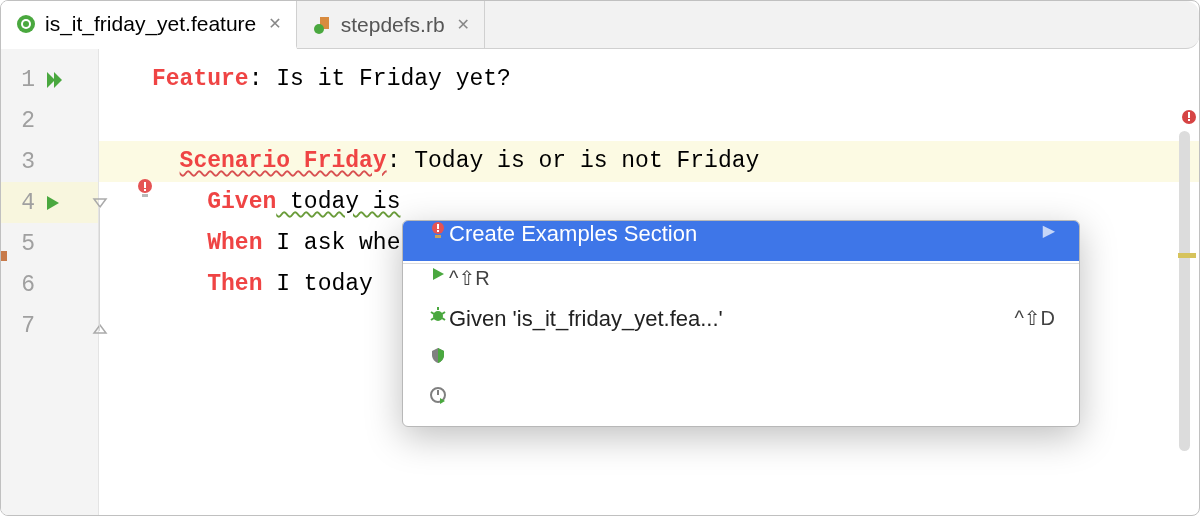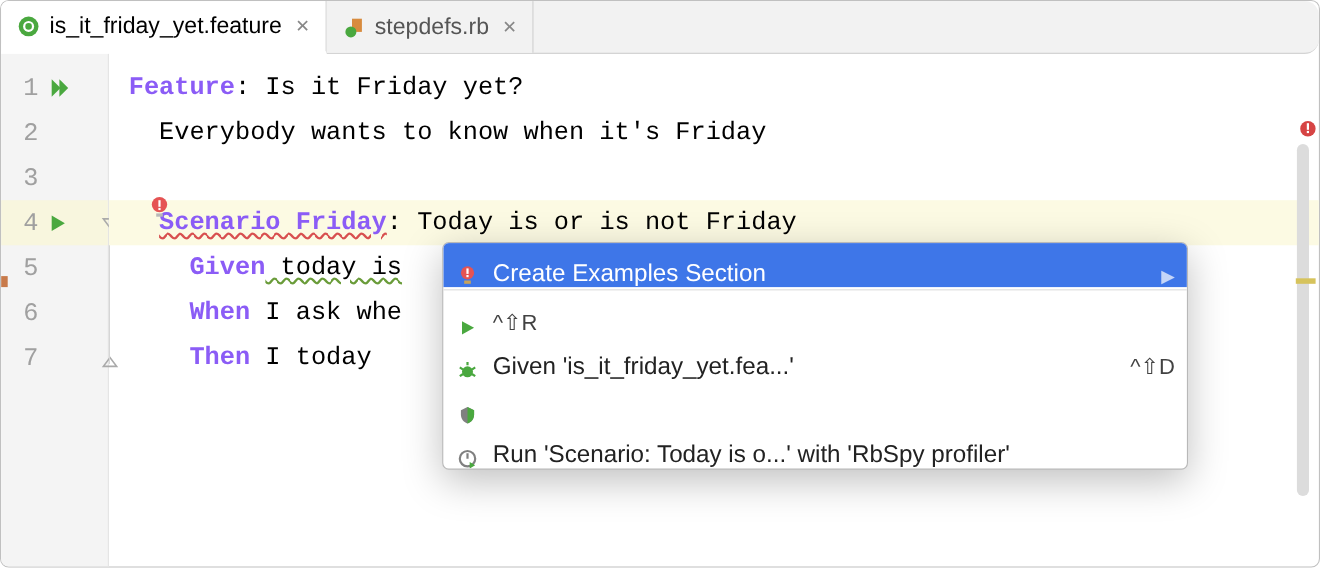--- a/index.html
+++ b/index.html
@@ -68,21 +68,21 @@
     .code {
       flex: 1;
       padding: 10px 0 0 18px;
       font-size: 23px;
       line-height: 41px;
       position: relative;
       font-family: "Menlo","Consolas","Courier New",monospace;
     }
     .code-line { height: 41px; white-space: pre; }
     .hl { background: #fcfae3; margin-left:-18px; padding-left:18px; width: calc(100% + 18px);}
-    .kw { color: #8b5cf6; font-weight: bold; }
+    .kw { color: #ef4444; font-weight: bold; margin-left: 35px; }
     .underline-wavy { text-decoration: underline wavy #d85050; text-decoration-thickness: 1.5px; text-underline-offset: 3px;}
     .green-wavy { text-decoration: underline wavy #6a9c3a; text-decoration-thickness:1.5px; text-underline-offset:3px;}
     .bulb {
       position: absolute;
       left: 36px;
       top: 127px;
     }
     .context-menu {
       position: absolute;
       left: 401px;
@@ -92,24 +92,23 @@
       border: 1px solid #b8b8b8;
       border-radius: 6px;
       box-shadow: 0 10px 36px rgba(0,0,0,0.25);
       font-family: -apple-system, "Segoe UI", Arial, sans-serif;
       font-size: 22px;
       overflow: hidden;
       z-index: 10;
     }
     .menu-item {
       display: flex;
-      align-items: flex-end;
+      align-items: flex-start;
       height: 40px;
-      padding: 0 11px;
-      gap: 12px;
+      padding: 0 24px;
       color: #222;
     }
     .menu-item.selected {
       background: #3e76e8;
       color: #ffffff;
     }
     .menu-item .label { flex: 1; }
     .menu-item .shortcut { color: inherit; opacity: .85; font-size:20px;}
     .menu-item .arrow { font-size: 16px; opacity:.7;}
     .menu-sep {
@@ -204,21 +203,20 @@
   </div>
   <div style="position:absolute; left:91px; top:272px;">
     <svg width="16" height="16" viewBox="0 0 16 16">
         <path d="M2 12 L14 12 L8 4 Z" fill="none" stroke="#aaaaaa" stroke-width="1.5"></path>
       </svg>
   </div>
   <div style="position:absolute; left:98px; top:158px; width:1px; height:124px; background:#d6d6d6;"></div>
 
   <div class="code">
     <div class="code-line"><span class="kw">Feature</span><span>: Is it Friday yet?</span></div>
-    <div class="code-line"><span>  Everybody wants to know when it's Friday</span></div>
     <div class="code-line"></div>
     <div class="code-line hl">  <span class="kw underline-wavy">Scenario Friday</span><span>: Today is or is not Friday</span></div>
     <div class="code-line">    <span class="kw">Given</span><span class="green-wavy"> today is</span></div>
     <div class="code-line">    <span class="kw">When</span><span> I ask whe</span></div>
     <div class="code-line">    <span class="kw">Then</span><span> I today </span></div>
 
     <div class="bulb">
       <svg width="20" height="24" viewBox="0 0 20 24">
           <circle cx="10" cy="8" r="7" fill="#e55353"></circle>
           <rect x="9" y="4" width="2" height="6" fill="#fff"></rect>
@@ -285,15 +283,14 @@
     </span>
   </div>
   <div class="menu-item">
     <span class="menu-icon">
       <svg width="18" height="18" viewBox="0 0 18 18">
           <circle cx="9" cy="9" r="7" fill="none" stroke="#808080" stroke-width="2"></circle>
           <path d="M9 9 L9 4" stroke="#808080" stroke-width="2"></path>
           <path d="M11 12 L16 15 L11 18 Z" fill="#4aa83f"></path>
         </svg>
     </span>
-    <span class="label">Run 'Scenario: Today is o...' with 'RbSpy profiler'</span>
   </div>
 </div>
 
 </body></html>

